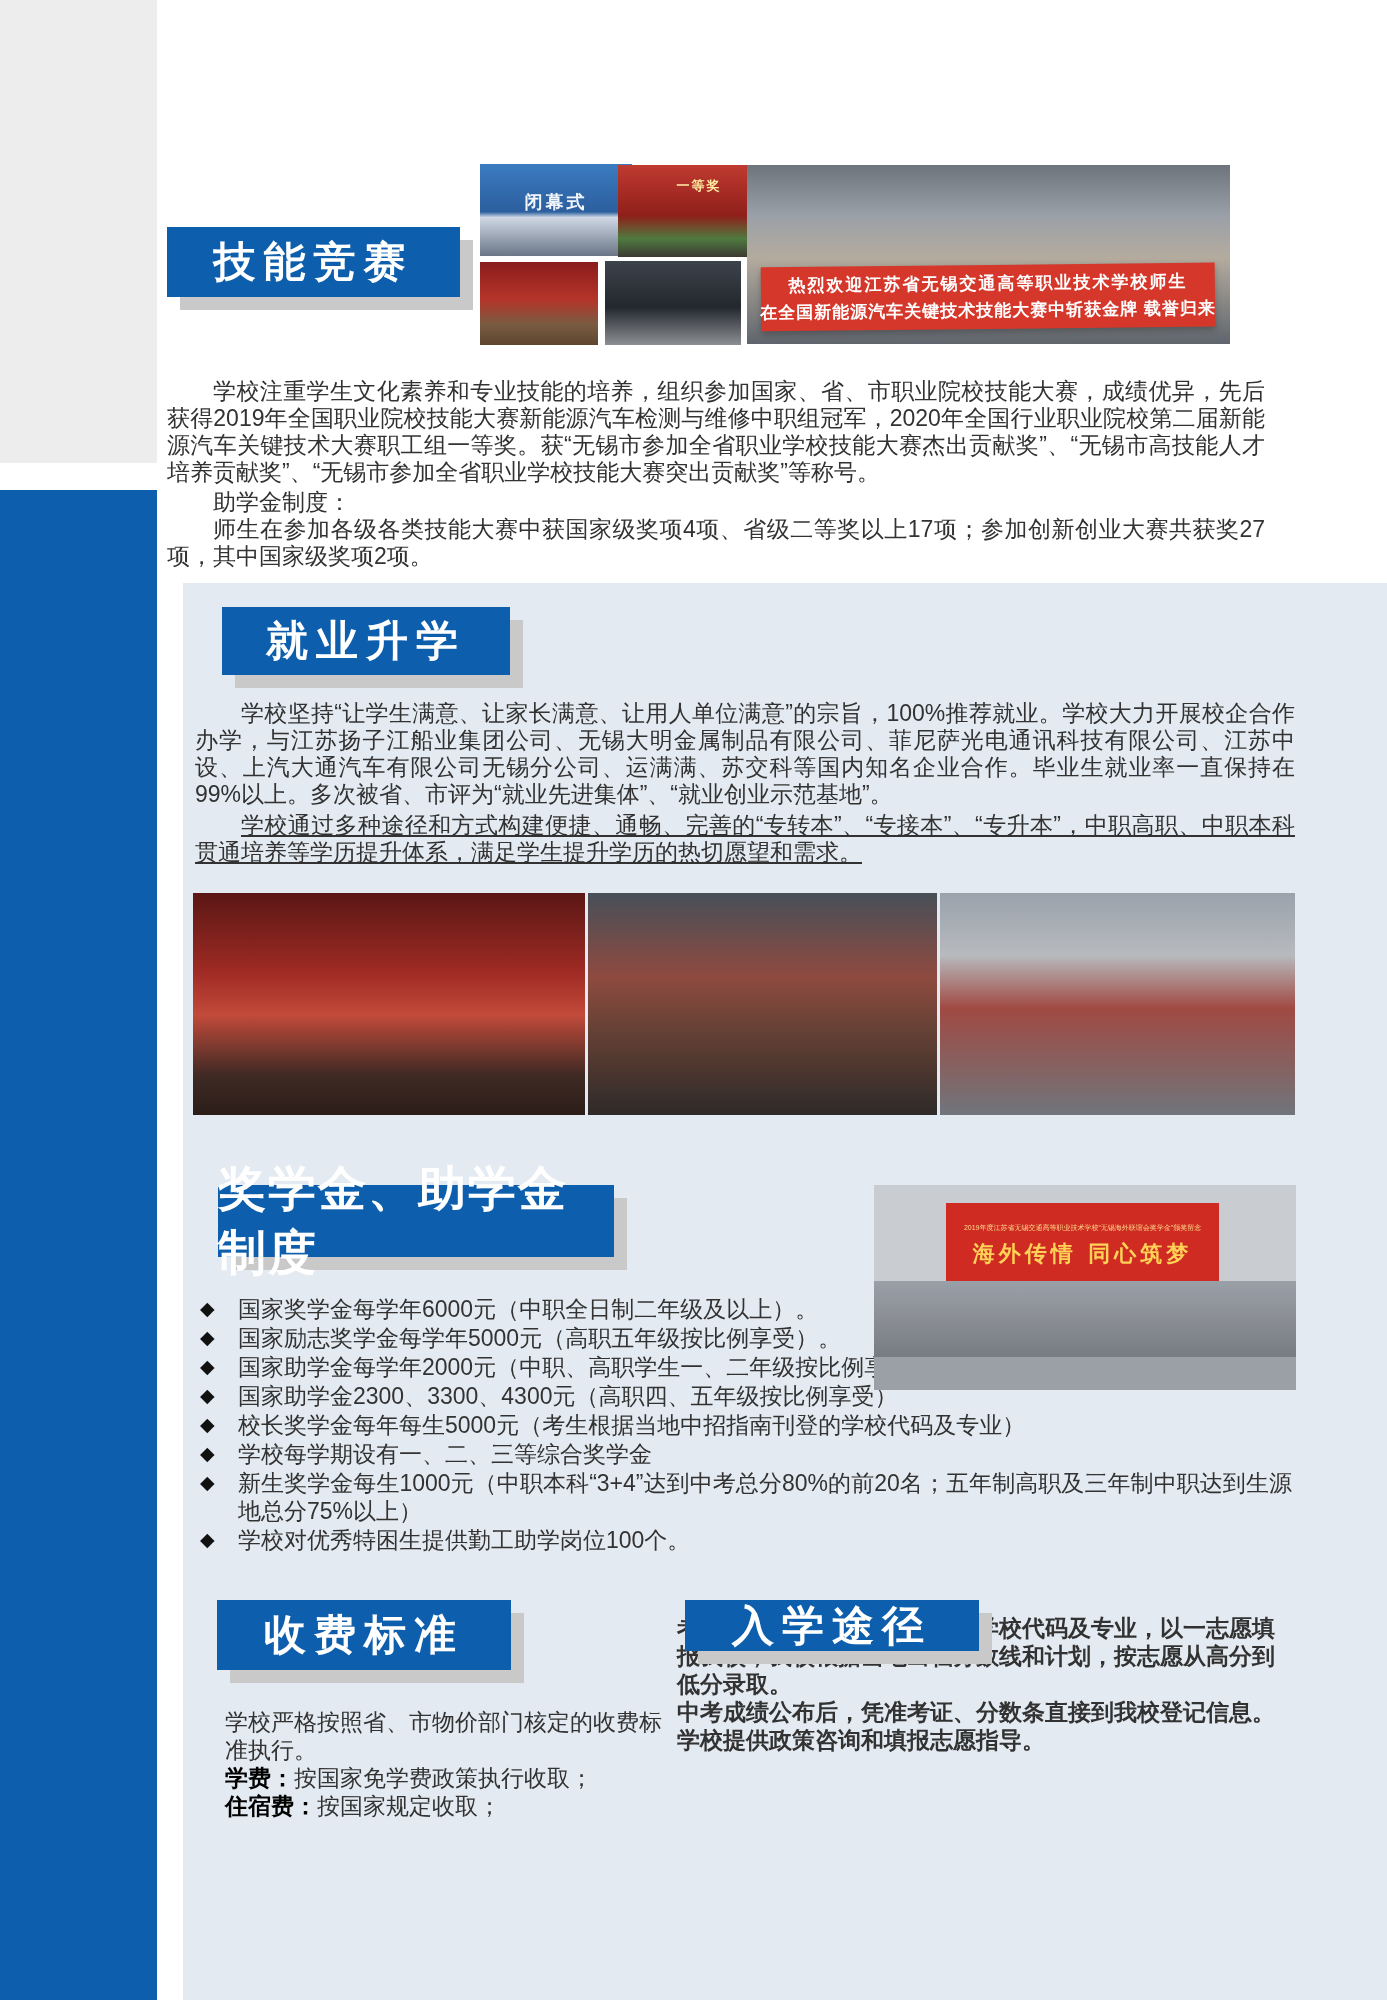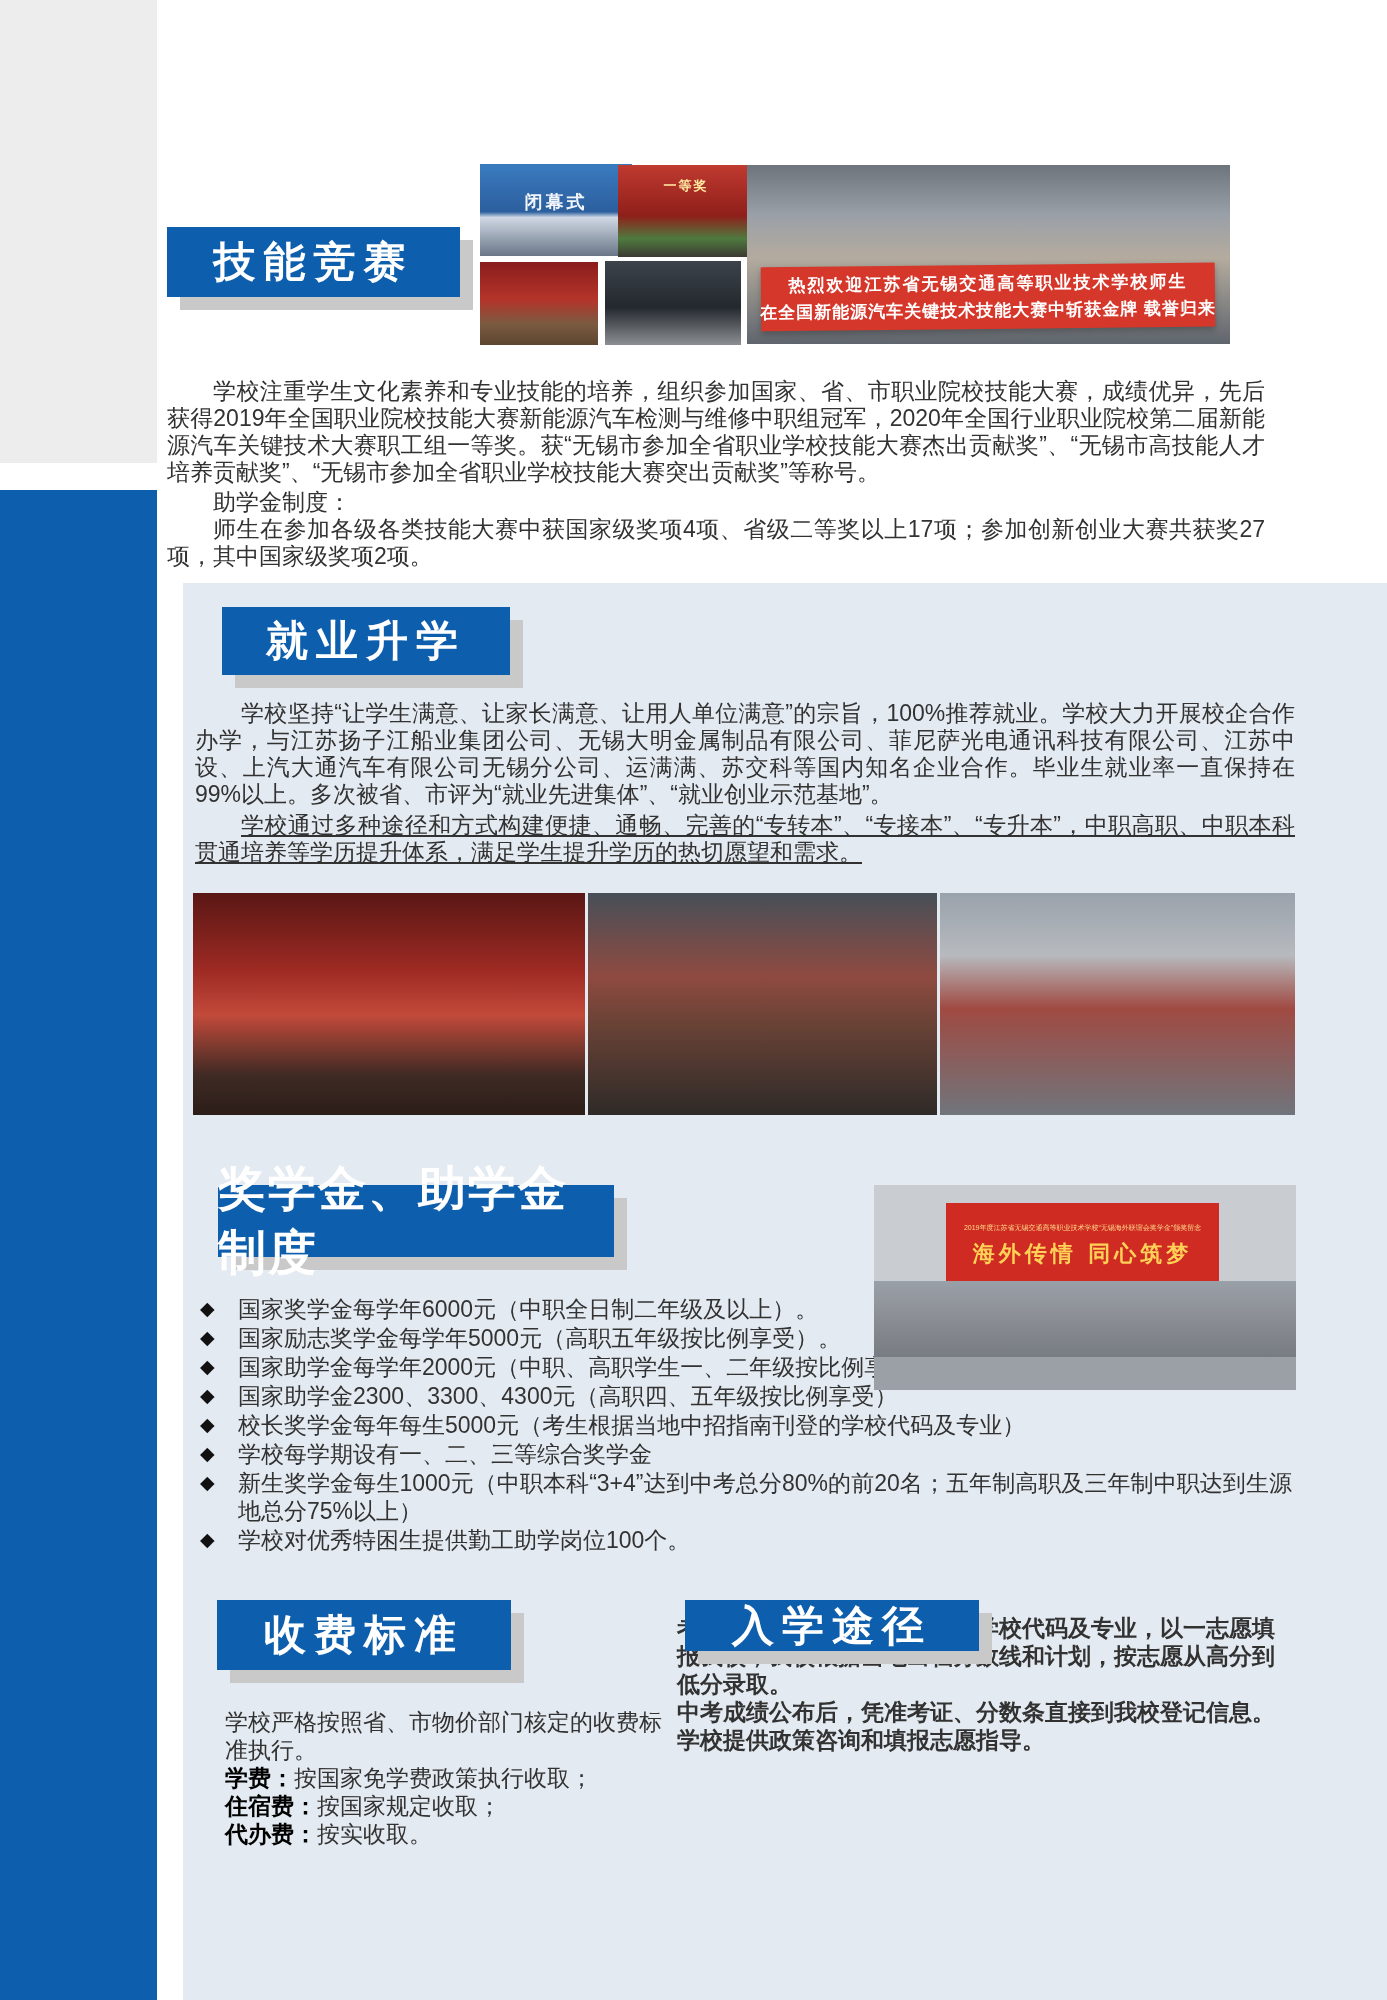--- a/index.html
+++ b/index.html
@@ -21,21 +21,21 @@
     box-shadow:13px 13px 0 #c9c9c9;z-index:5;
   }
   .banner.small-sp{letter-spacing:2px;font-size:48px;}
   
   .para{font-size:23px;line-height:27px;text-align:justify;}
   .indent{text-indent:2em;}
   .tblock{font-size:23px;line-height:28px;}
   
   .photo{overflow:hidden;position:absolute;}
   .ph-a{left:0;top:0;width:152px;height:92px;background:linear-gradient(180deg,#3a7bc0 0%,#2c5f9e 52%,#cfd8e4 58%,#6a7687 100%);}
-  .ph-b{left:138px;top:1px;width:136px;height:92px;background:linear-gradient(180deg,#c03a30 0%,#8f1f1a 55%,#4f7a3f 80%,#3c3a32 100%);}
+  .ph-b{left:138px;top:1px;width:136px;height:92px;background:linear-gradient(180deg,#c03a30 0%,#8f1f1a 55%,#4f7a3f 80%,#3c3a32 100%);padding-left:26px;}
   .ph-c{left:267px;top:1px;width:483px;height:179px;background:linear-gradient(180deg,#6e747c 0%,#9aa0a8 28%,#b4ab9e 52%,#5f656d 100%);}
   .ph-d{left:0;top:98px;width:118px;height:83px;background:linear-gradient(180deg,#8a1d1d 0%,#b5342a 45%,#7a5b41 75%,#5d452f 100%);}
   .ph-e{left:125px;top:97px;width:136px;height:84px;background:linear-gradient(180deg,#3d434b 0%,#23282e 55%,#8c8f93 100%);}
   .ph-cap-a{position:absolute;left:0;right:0;top:26px;text-align:center;color:#f2f6fb;font-size:18px;font-weight:bold;letter-spacing:3px;}
   .ph-cap-b{position:absolute;left:0;right:0;top:12px;text-align:center;color:#ffe9a0;font-size:13px;font-weight:bold;letter-spacing:2px;}
   .c-banner{
     position:absolute;left:3%;right:3%;top:100px;height:64px;background:#d5372b;
     display:flex;flex-direction:column;align-items:center;justify-content:center;gap:4px;
     transform:rotate(-0.6deg);box-shadow:0 3px 6px rgba(0,0,0,.25);
   }
@@ -162,23 +162,20 @@
 </div>
 
 <div class="abs tblock" style="left:225px;top:1708px;width:448px;">
   <span class="fee-line">学校严格按照省、市物价部门核定的收费标准执行。</span>
   <span class="fee-line">
     <span class="fee-label">学费：</span><span>按国家免学费政策执行收取；</span>
   </span>
   <span class="fee-line">
     <span class="fee-label">住宿费：</span><span>按国家规定收取；</span>
   </span>
-  <span class="fee-line">
-    <span class="fee-label">代办费：</span><span>按实收取。</span>
-  </span>
 </div>
 
 <div class="abs banner" style="left:685px;top:1600px;width:294px;height:51px;">
   <span>入学途径</span>
 </div>
 
 <div class="abs tblock" style="left:677px;top:1614px;width:612px;font-weight:bold;">
   <div>考生根据当地中招指南刊登的学校代码及专业，以一志愿填报我校，我校根据当地出档分数线和计划，按志愿从高分到低分录取。</div>
   <div>中考成绩公布后，凭准考证、分数条直接到我校登记信息。学校提供政策咨询和填报志愿指导。</div>
 </div>

